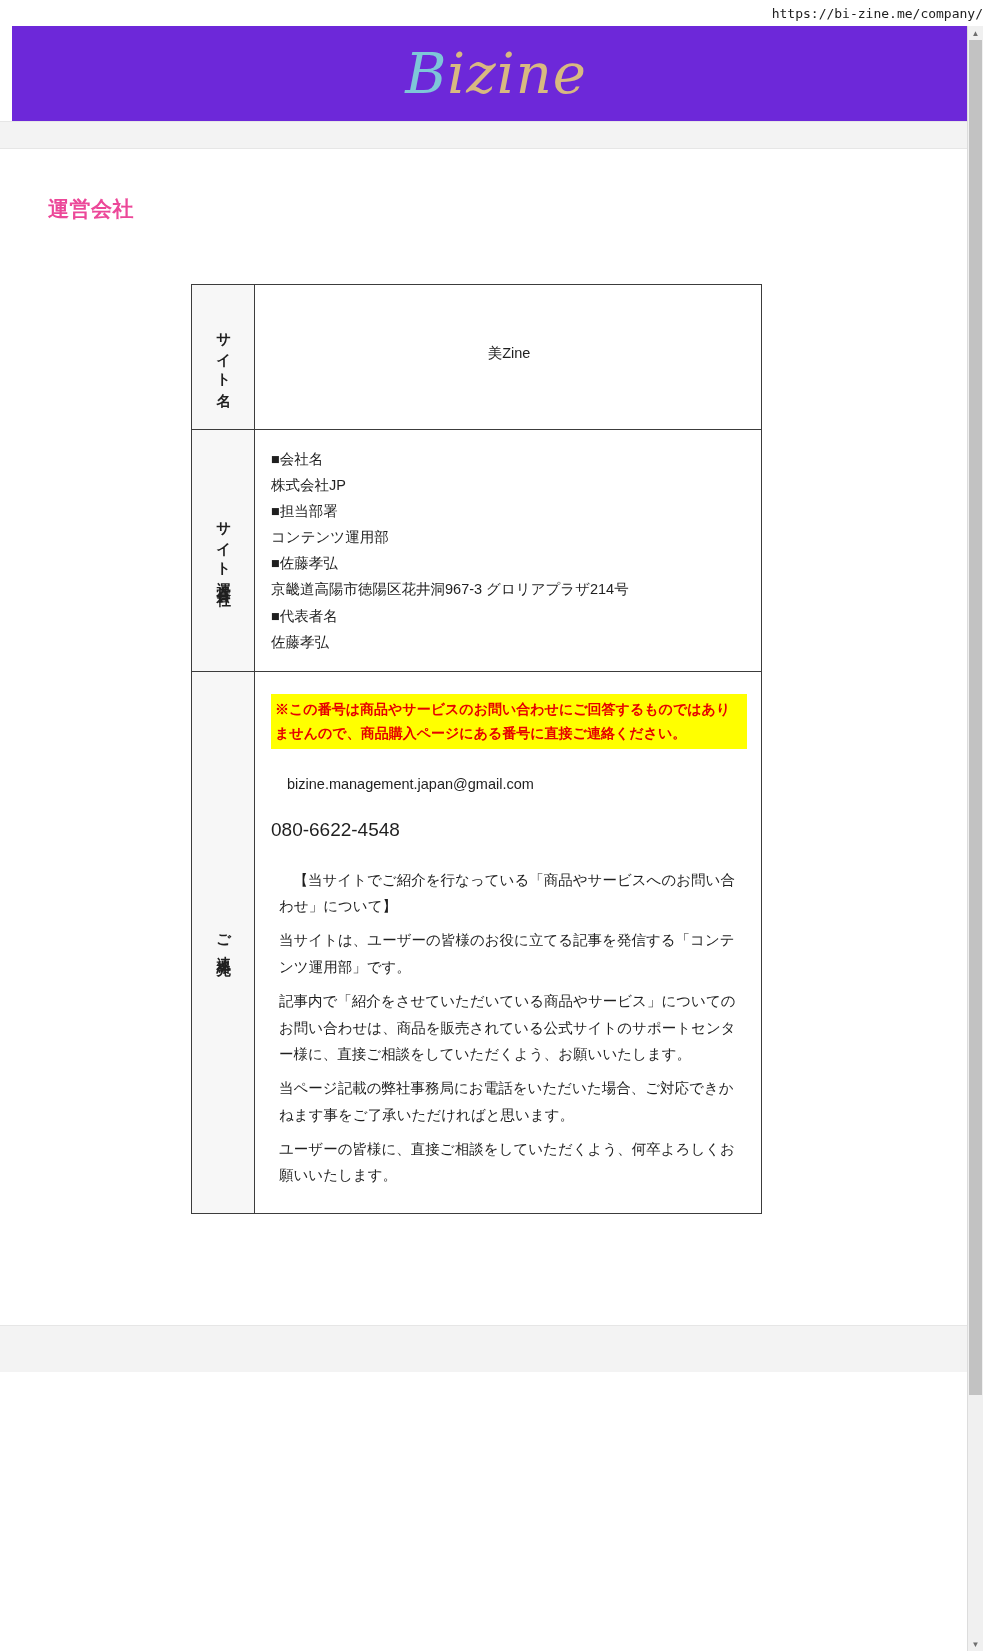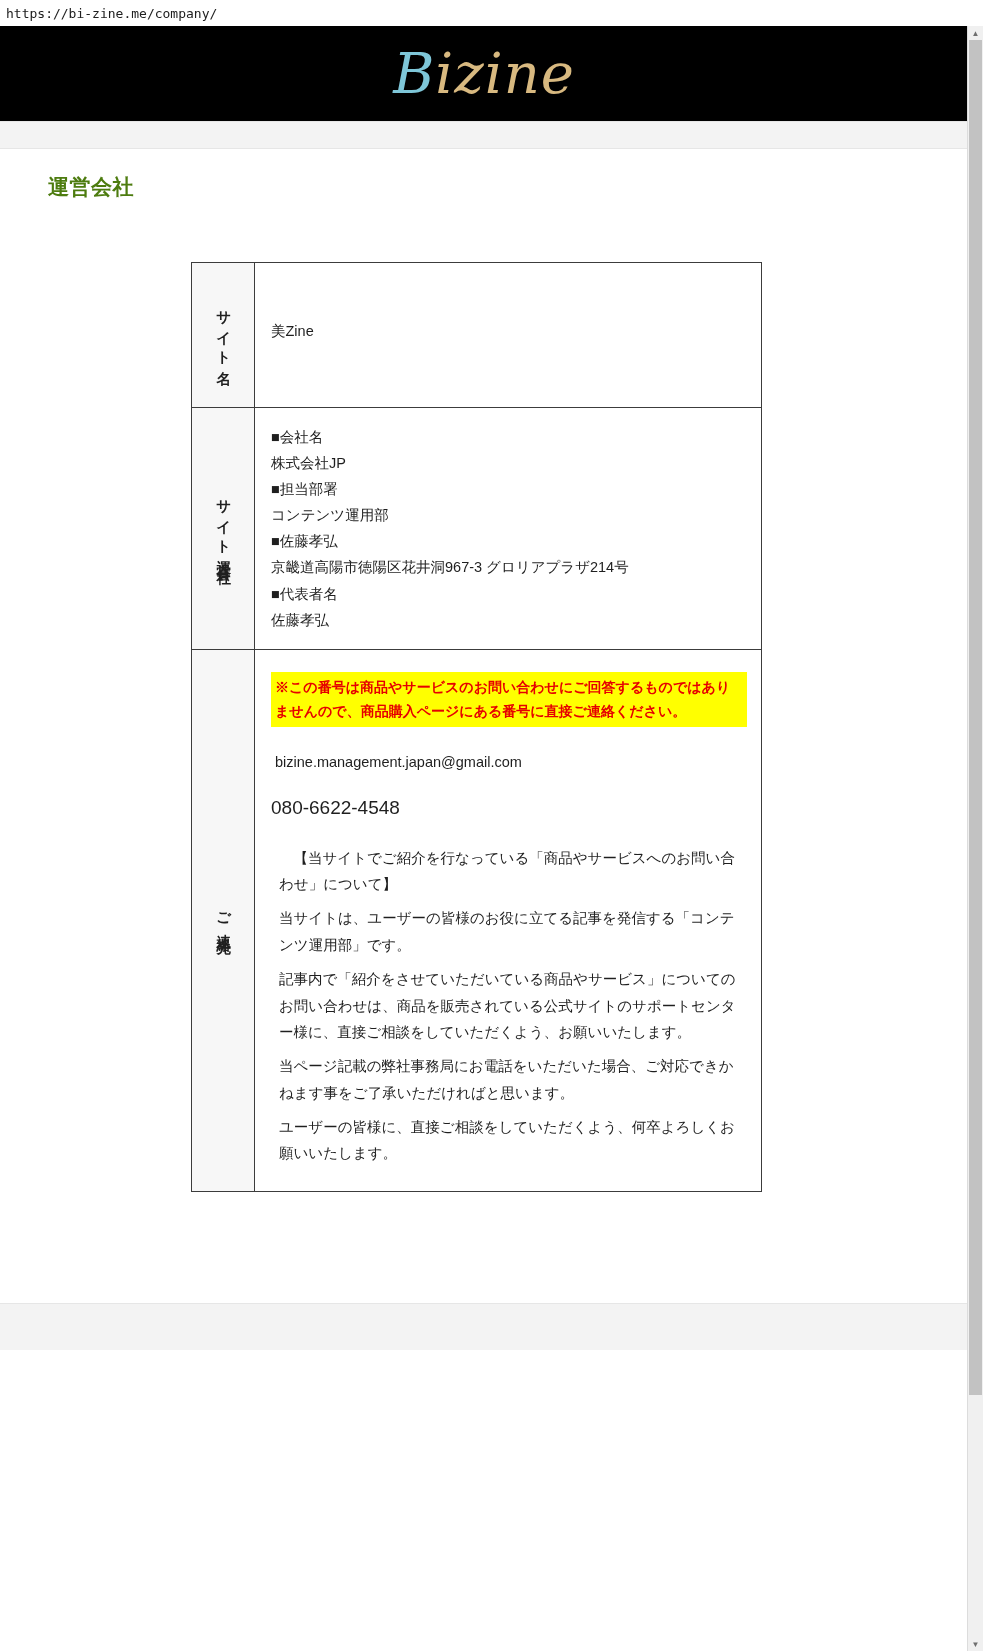--- a/index.html
+++ b/index.html
@@ -14,26 +14,27 @@
     overflow: hidden;
     position: relative;
   }
 
   
   .urlbar {
     height: 26px;
     background: #ffffff;
     display: flex;
     align-items: center;
-    padding-left: 6px;
+    padding-left: 22px;
     font-family: "DejaVu Sans Mono", monospace;
     font-size: 13px;
     color: #202020;
     letter-spacing: 0px;
     box-sizing: border-box;
+    justify-content: flex-end;
   }
 
   
   .viewport {
     position: absolute;
     top: 26px;
     left: 0;
     width: 983px;
     height: 1625px;
     background: #ffffff;
@@ -71,25 +72,26 @@
     font-size: 8px;
     color: #6e6e6e;
   }
   .scroll-arrow.up { top: 0; }
   .scroll-arrow.down { bottom: 0; }
 
   
   .site-header {
     width: 968px;
     height: 95px;
-    background: #000000;
+    background: #6d28d9;
     display: flex;
     align-items: center;
     justify-content: center;
     box-sizing: border-box;
+    margin-left: 12px;
   }
   .logo {
     font-family: "DejaVu Serif", serif;
     font-style: italic;
     font-size: 56px;
     color: #d8b980;
     letter-spacing: 1px;
     line-height: 1;
     user-select: none;
   }
@@ -115,22 +117,22 @@
   }
   .content-inner {
     margin: 0 auto;
     width: 940px;
     box-sizing: border-box;
   }
 
   .page-title {
     font-size: 21px;
     font-weight: bold;
-    color: #4d7c0f;
-    margin: 24px 0 0 34px;
+    color: #ec4899;
+    margin: 46px 0 0 34px;
     letter-spacing: 0.5px;
   }
 
   
   .company-table {
     border-collapse: collapse;
     margin: 61px 0 0 177px;
     width: 571px;
     table-layout: fixed;
   }
@@ -163,41 +165,42 @@
   }
   td.body-cell.mid {
     vertical-align: middle;
   }
 
   .row1 .body-cell { height: 112px; }
 
   .para {
     margin: 0 0 8px 0;
     line-height: 1.85;
+    text-align: center;
   }
   .block-gap {
     margin-top: 17px;
   }
   .lbl {
     margin: 0;
     line-height: 1.8;
   }
 
   .notice {
     background: #ffff00;
     color: #e60000;
     font-weight: bold;
     font-size: 14px;
     line-height: 1.75;
     padding: 3px 5px 3px 4px;
     margin: 6px 0 0 0;
     display: block;
   }
   .mail {
-    margin: 24px 0 0 4px;
+    margin: 24px 0 0 16px;
     font-size: 14.5px;
     color: #1f1f1f;
   }
   .tel {
     margin: 20px 0 0 0;
     font-size: 19px;
     color: #1f1f1f;
   }
   .note-block {
     margin: 22px 0 8px 0;

